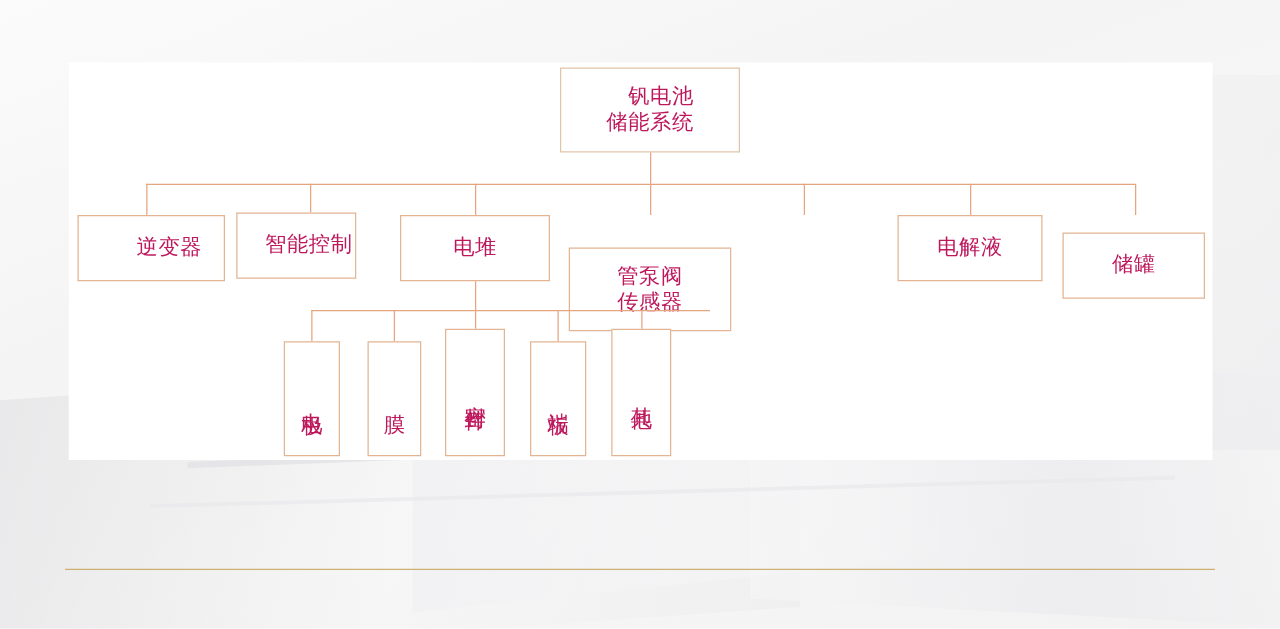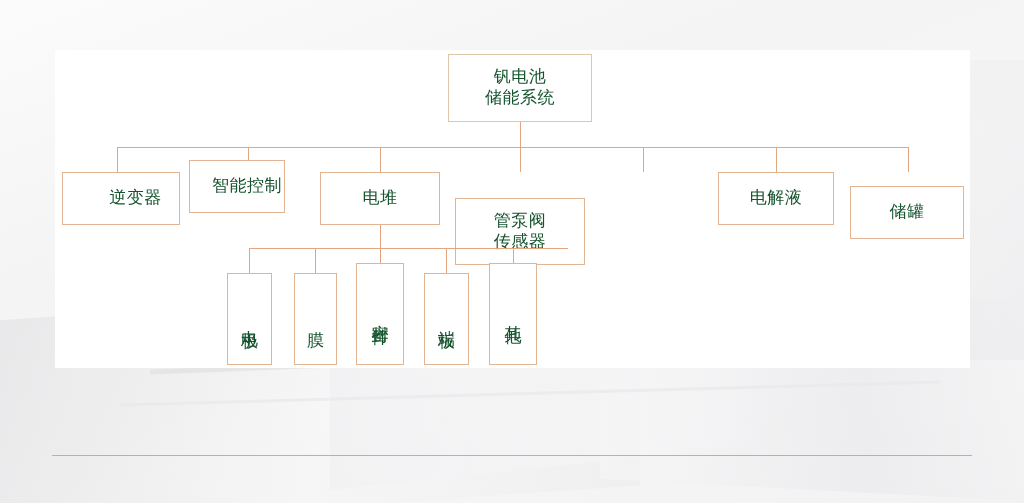--- a/index.html
+++ b/index.html
@@ -75,24 +75,24 @@
 
   
   .node {
     position: absolute;
     box-sizing: border-box;
     border: 1.4px solid #e3b492;
     background: #ffffff;
     display: flex;
     align-items: center;
     justify-content: center;
-    color: #14532d;
+    color: #be185d;
     font-size: 17px;
     line-height: 1.22;
-    text-align: center;
+    text-align: right;
     letter-spacing: 0.5px;
     white-space: pre-line;
   }
   .node.vertical {
     writing-mode: vertical-rl;
     text-orientation: upright;
     letter-spacing: 2px;
     line-height: 1;
   }
   .node.root {
@@ -148,21 +148,21 @@
     <div class="vline" style="left:62px;  top:97px; height:25px;"></div>
     <div class="vline" style="left:193px; top:97px; height:25px;"></div>
     <div class="vline" style="left:325px; top:97px; height:25px;"></div>
     <div class="vline" style="left:465px; top:97px; height:25px;"></div>
     <div class="vline" style="left:588px; top:97px; height:25px;"></div>
     <div class="vline" style="left:721px; top:97px; height:25px;"></div>
     <div class="vline" style="left:853px; top:97px; height:25px;"></div>
 
     <div class="node" style="left:7px; top:122px; width:118px; height:53px;padding-left:29px;">逆变器</div>
 
-    <div class="node" style="left:134px; top:110px; width:96px; height:53px;padding-left:20px;">智能控制</div>
+    <div class="node" style="left:134px; top:120px; width:96px; height:53px;padding-left:20px;">智能控制</div>
 
     <div class="node" style="left:265px; top:122px; width:120px; height:53px;">电堆</div>
 
     <div class="node" style="left:400px; top:110px; width:130px; height:67px;margin-top:38px;">管泵阀
 传感器</div>
 
 
     <div class="node" style="left:663px; top:122px; width:116px; height:53px;">电解液</div>
 
     <div class="node" style="left:795px; top:136px; width:114px; height:53px;">储罐</div>

